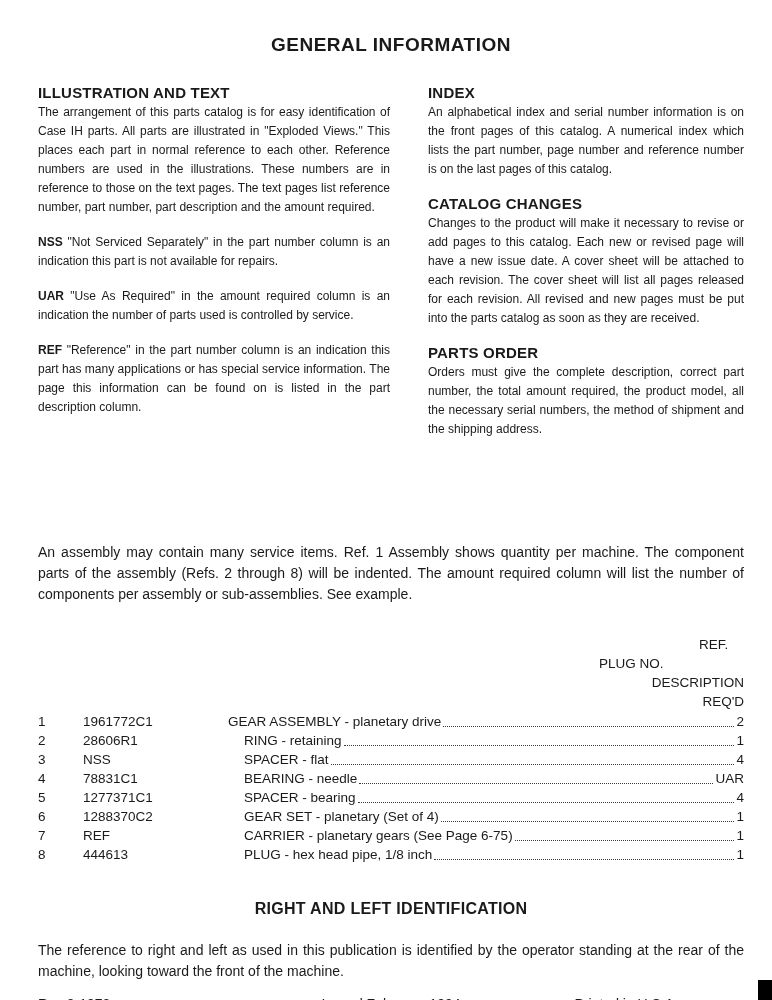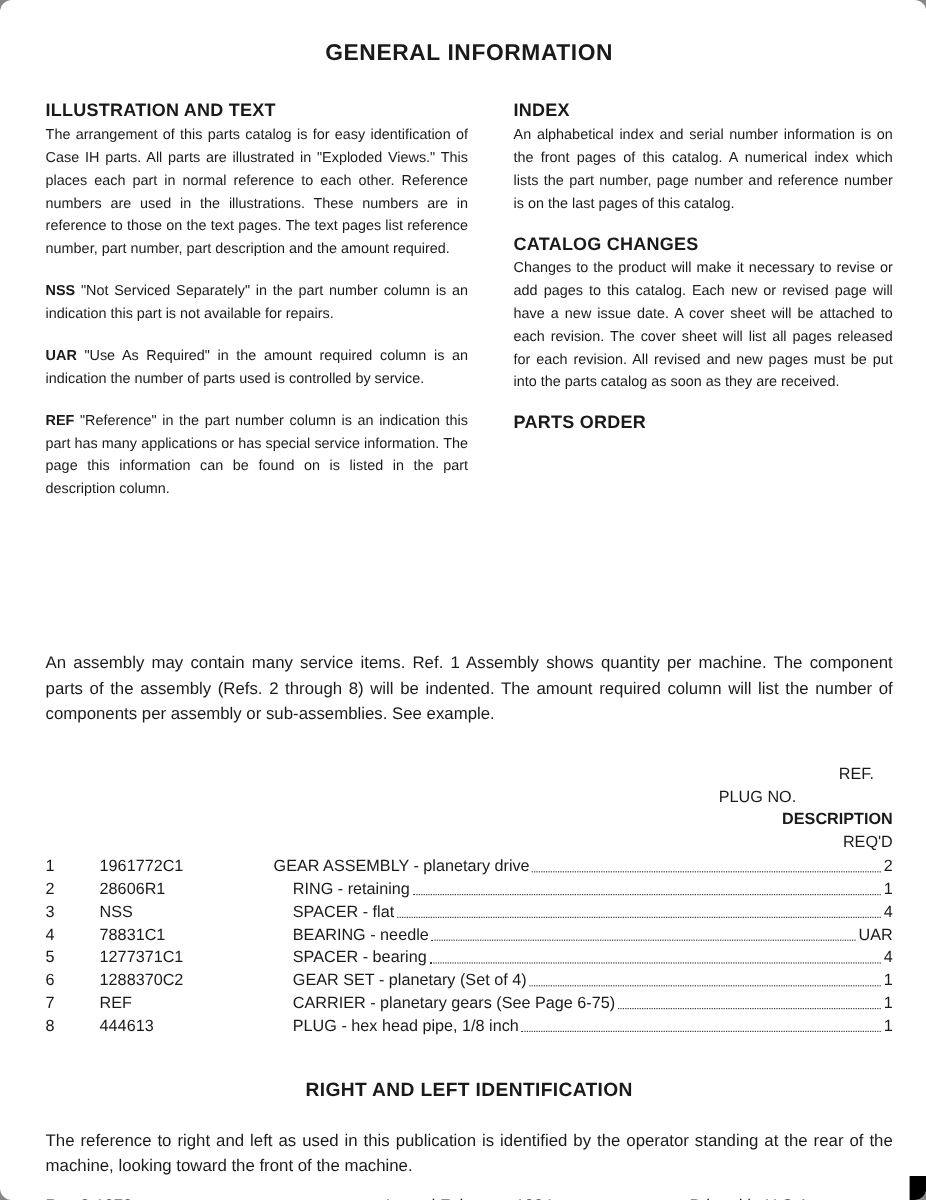--- a/index.html
+++ b/index.html
@@ -6,21 +6,20 @@
   .page{
     position:relative;
     width:772px;height:1000px;
     margin:0 auto;
     background:#ffffff;
     font-family:"Liberation Sans", sans-serif;
     color:#1a1a1a;
     overflow:hidden;
     box-sizing:border-box;
     padding:30px 28px 0 38px;
-    border-radius:10px;
   }
   .title{
     text-align:center;
     font-size:19px;font-weight:bold;
     letter-spacing:0.5px;
     margin:4px 0 0 0;
   }
   .columns{
     display:grid;
     grid-template-columns:352px 1fr;
@@ -53,21 +52,21 @@
     margin:14px 0 0 0;
   }
   
   .parts-table{margin-top:30px;font-size:13.5px;}
   .trow{display:flex;align-items:flex-end;line-height:19px;}
   .thead{margin-bottom:1px;flex-direction:column;}
   .c-ref{width:45px;flex:none;}
   .c-part{width:145px;flex:none;}
   .c-desc{flex:none;white-space:nowrap;}
   .c-desc.indent{padding-left:16px;}
-  .h-desc{margin-left:46px;font-weight:bold;}
+  .h-desc{margin-left:46px;}
   .h-reqd{margin-left:auto;}
   .leader{
     flex:1;
     border-bottom:1.5px dotted #3a3a3a;
     margin:0 2px 4px 2px;
     min-width:20px;
   }
   .c-reqd{flex:none;text-align:right;}
   .rl-section{margin-top:36px;}
   .rl-text{
@@ -107,20 +106,21 @@
       <p class="body"><b>UAR</b><span> "Use As Required" in the amount required column is an indication the number of parts used is controlled by service.</span></p>
       <p class="body"><b>REF</b><span> "Reference" in the part number column is an indication this part has many applications or has special service information. The page this information can be found on is listed in the part description column.</span></p>
     </div>
 
     <div class="col-right">
       <h3 class="sec">INDEX</h3>
       <p class="body">An alphabetical index and serial number information is on the front pages of this catalog. A numerical index which lists the part number, page number and reference number is on the last pages of this catalog.</p>
       <h3 class="sec">CATALOG CHANGES</h3>
       <p class="body">Changes to the product will make it necessary to revise or add pages to this catalog. Each new or revised page will have a new issue date. A cover sheet will be attached to each revision. The cover sheet will list all pages released for each revision. All revised and new pages must be put into the parts catalog as soon as they are received.</p>
       <h3 class="sec">PARTS ORDER</h3>
+      <p class="body">Orders must give the complete description, correct part number, the total amount required, the product model, all the necessary serial numbers, the method of shipment and the shipping address.</p>
     </div>
 
   </div>
 
   <div class="td-section">
     <p class="td-intro">An assembly may contain many service items. Ref. 1 Assembly shows quantity per machine. The component parts of the assembly (Refs. 2 through 8) will be indented. The amount required column will list the number of components per assembly or sub-assemblies. See example.</p>
   </div>
 
   <div class="parts-table">
     <div class="trow thead">

